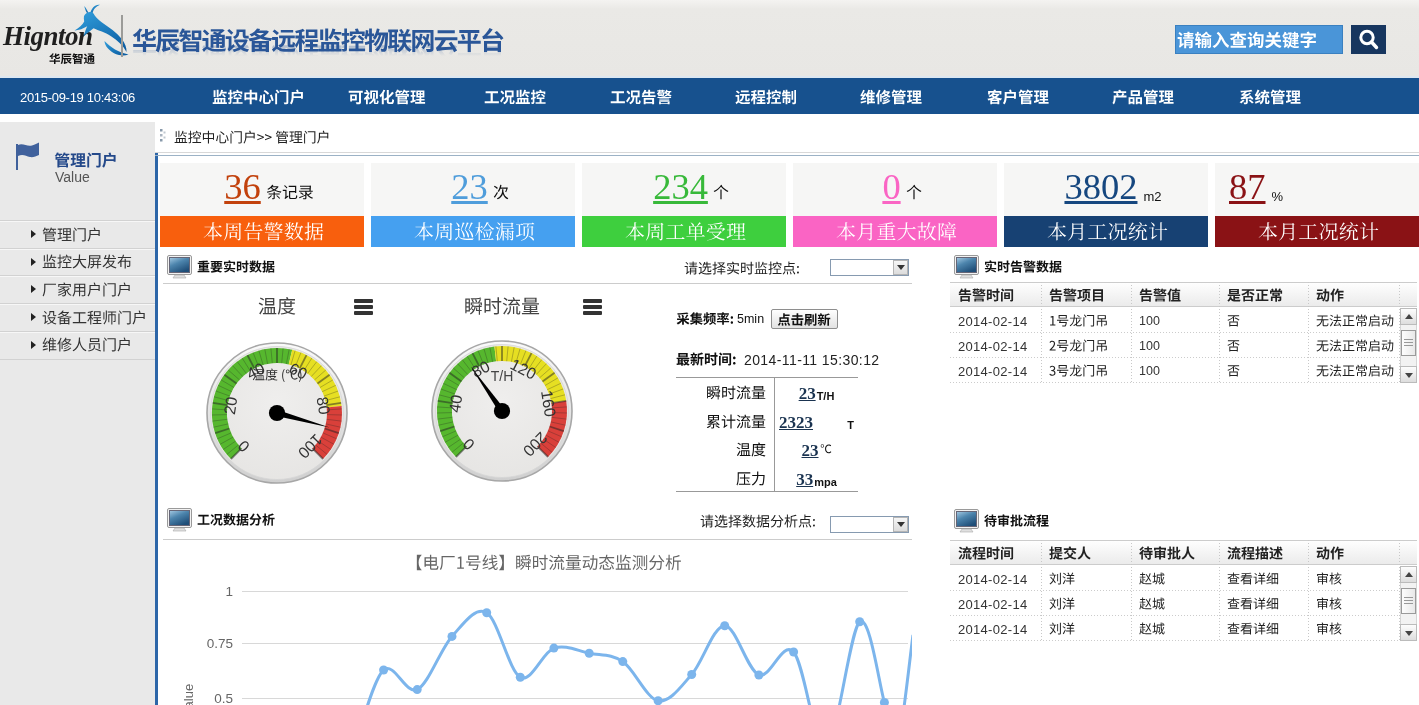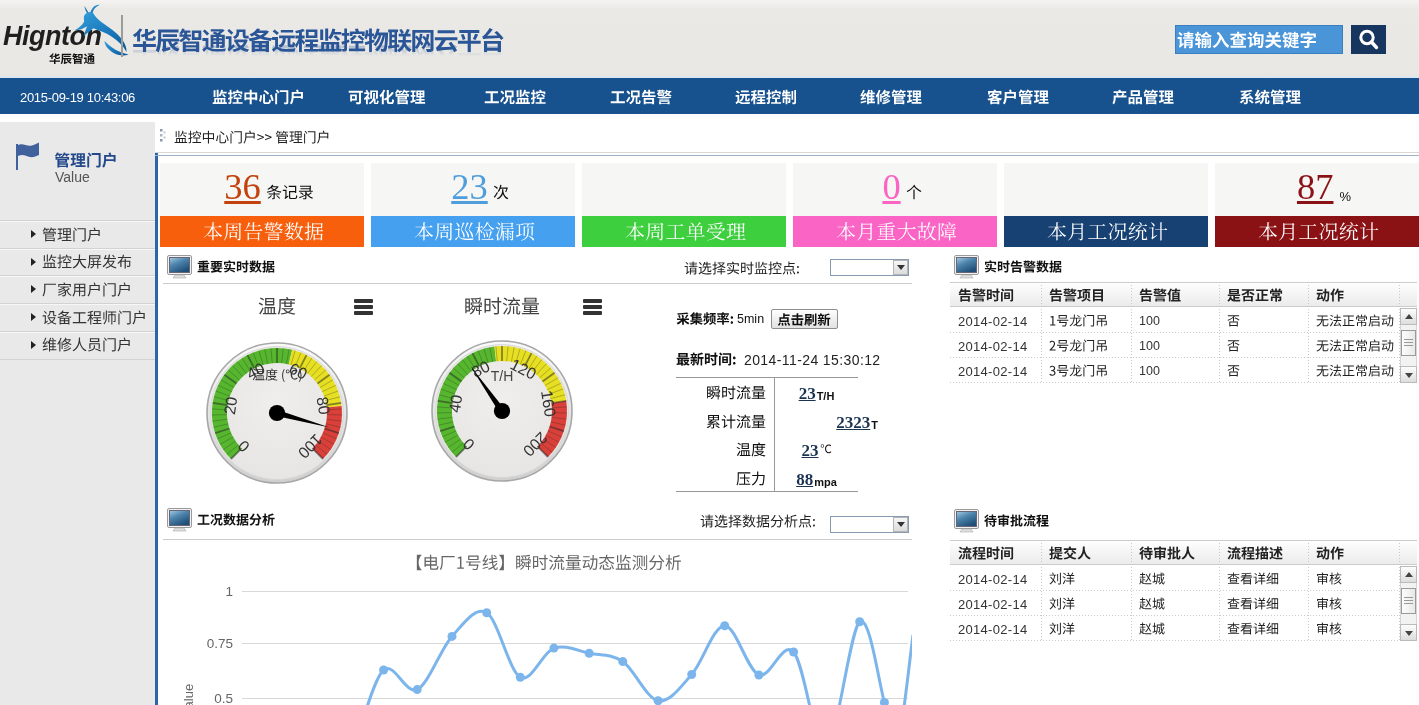--- a/index.html
+++ b/index.html
@@ -2,21 +2,21 @@
 <html><head><meta charset="utf-8"><style>
 *{margin:0;padding:0;box-sizing:border-box}
 html,body{width:1419px;height:705px;overflow:hidden;background:#fff;font-family:"Liberation Sans",sans-serif}
 #page{position:relative;width:1419px;height:705px;overflow:hidden}
 .t{position:absolute;line-height:1.1}
 .t svg{display:block}
 .abs{position:absolute}
 </style></head><body>
 <div id="page">
 <div class="abs" style="left:0;top:0;width:1419px;height:76px;background:linear-gradient(#f4f3f1,#eae9e6 12%,#e8e7e4)"></div>
-    <div class="t" style="left:3px;top:22px;font-family:Liberation Sans, sans-serif;font-size:27px;font-weight:700;font-style:italic;letter-spacing:-0.5px;color:#1f1f1f">Hignton</div>
+    <div class="t" style="left:3px;top:22px;font-family:Liberation Serif, serif;font-size:27px;font-weight:700;font-style:italic;letter-spacing:-0.5px;color:#1f1f1f">Hignton</div>
     <div class="t" style="left:49.0px;top:51.5px">
       <svg width="46" height="14" viewBox="0 -10.9 46 13.8" style="overflow:visible">
         <path fill="#111" d="M6 -9.6V-7.4C5.3 -7.2 4.7 -7 4 -6.9C4.2 -6.6 4.4 -6.1 4.5 -5.8C5 -5.9 5.5 -6 6 -6.2V-5.8C6 -4.5 6.3 -4.1 7.7 -4.1C8 -4.1 9.1 -4.1 9.4 -4.1C10.5 -4.1 10.8 -4.5 11 -6C10.6 -6.1 10.1 -6.3 9.8 -6.5C9.7 -5.5 9.6 -5.3 9.3 -5.3C9 -5.3 8.1 -5.3 7.9 -5.3C7.4 -5.3 7.4 -5.4 7.4 -5.8V-6.6C8.6 -7 9.8 -7.5 10.7 -8.1L9.7 -9.2C9.1 -8.8 8.3 -8.4 7.4 -8V-9.6ZM3.5 -9.8C2.8 -8.6 1.6 -7.5 0.3 -6.8C0.6 -6.5 1.1 -6 1.3 -5.7C1.7 -6 2 -6.2 2.3 -6.5V-3.9H3.7V-7.9C4.1 -8.3 4.5 -8.8 4.8 -9.3ZM0.5 -2.6V-1.3H5V1H6.5V-1.3H11V-2.6H6.5V-3.9H5V-2.6Z M14.9 -7.2V-5.9H21.5V-7.2ZM15.2 1C15.5 0.9 15.9 0.7 18.5 -0C18.4 -0.3 18.4 -0.9 18.5 -1.3L16.5 -0.8V-3.8H17.4C18.2 -1.6 19.6 0 21.8 0.8C22 0.4 22.4 -0.1 22.7 -0.4C21.8 -0.7 21 -1.1 20.3 -1.7C20.9 -2.1 21.7 -2.6 22.3 -3.1L21.1 -3.8H22.5V-5.1H14.3L14.3 -5.8V-8H22.2V-9.3H12.8V-5.8C12.8 -3.9 12.8 -1.4 11.7 0.4C12.1 0.5 12.8 0.9 13 1.1C13.8 -0.2 14.1 -2.1 14.2 -3.8H15.1V-1.2C15.1 -0.6 14.7 -0.2 14.5 -0C14.7 0.2 15.1 0.7 15.2 1ZM18.7 -3.8H21C20.7 -3.4 20.1 -2.9 19.5 -2.5C19.2 -2.9 18.9 -3.4 18.7 -3.8Z M30.4 -7.7H32.2V-5.8H30.4ZM29.2 -8.9V-4.5H33.6V-8.9ZM26.4 -1.1H31.2V-0.5H26.4ZM26.4 -2.1V-2.8H31.2V-2.1ZM25 -3.9V1H26.4V0.6H31.2V1H32.6V-3.9ZM25.7 -7.8V-7.3L25.7 -7.1H24.6C24.8 -7.3 24.9 -7.6 25.1 -7.8ZM24.6 -9.8C24.4 -9 24 -8.1 23.4 -7.6C23.6 -7.5 24 -7.3 24.3 -7.1H23.5V-6H25.4C25.1 -5.4 24.5 -4.9 23.3 -4.4C23.6 -4.2 24 -3.8 24.2 -3.5C25.3 -4 25.9 -4.6 26.3 -5.2C26.9 -4.8 27.5 -4.3 27.8 -4L28.8 -4.9C28.5 -5.1 27.4 -5.8 26.9 -6H28.8V-7.1H27L27 -7.3V-7.8H28.5V-8.9H25.6C25.7 -9.1 25.8 -9.4 25.9 -9.6Z M35 -8.5C35.7 -7.9 36.6 -7.1 37 -6.6L38 -7.5C37.6 -8 36.6 -8.8 36 -9.4ZM37.7 -5.4H34.9V-4.1H36.3V-1.3C35.8 -1.1 35.3 -0.7 34.8 -0.2L35.6 1C36.1 0.3 36.7 -0.4 37 -0.4C37.3 -0.4 37.7 -0.1 38.1 0.2C38.9 0.7 39.9 0.8 41.3 0.8C42.5 0.8 44.4 0.7 45.3 0.7C45.4 0.3 45.6 -0.3 45.7 -0.6C44.5 -0.5 42.6 -0.4 41.3 -0.4C40.1 -0.4 39.1 -0.4 38.3 -0.9C38 -1.1 37.8 -1.2 37.7 -1.3ZM38.8 -9.4V-8.4H42.9C42.6 -8.1 42.2 -7.9 41.9 -7.7C41.4 -7.9 40.8 -8.2 40.4 -8.3L39.5 -7.6C40 -7.4 40.6 -7.1 41.2 -6.9H38.7V-0.9H39.9V-2.7H41.3V-1H42.5V-2.7H43.9V-2.1C43.9 -2 43.8 -2 43.7 -2C43.6 -2 43.2 -2 42.8 -2C42.9 -1.7 43.1 -1.2 43.1 -0.9C43.8 -0.9 44.3 -0.9 44.7 -1.1C45.1 -1.3 45.2 -1.6 45.2 -2.1V-6.9H43.6L43.7 -6.9L43 -7.2C43.8 -7.7 44.6 -8.3 45.1 -8.8L44.3 -9.5L44.1 -9.4ZM43.9 -5.9V-5.3H42.5V-5.9ZM39.9 -4.3H41.3V-3.7H39.9ZM39.9 -5.3V-5.9H41.3V-5.3ZM43.9 -4.3V-3.7H42.5V-4.3Z"></path>
       </svg>
     </div>
     <svg class="abs" style="left:70px;top:1px" width="66" height="62" viewBox="0 0 66 62">
 <defs>
         <linearGradient id="ant" x1="0.2" y1="0" x2="0.8" y2="1">
 <stop offset="0" stop-color="#2f9ad8"></stop>
           <stop offset="1" stop-color="#0b5da2"></stop>
@@ -168,33 +168,43 @@
     <div class="abs" style="left:160px;top:216px;width:204px;height:31px;background:#f85f0d"></div>
     <div class="abs" style="left:371px;top:163px;width:204px;height:53px;background:#f6f6f5"></div>
     <div class="abs" style="left:371px;top:165px;width:204px;height:42px;display:flex;align-items:flex-end;justify-content:center;padding-left:14px">
 <span style="font:400 36.5px 'Liberation Serif';line-height:40px;color:#4f9ddb;text-decoration:underline">23</span>
       <span style="margin:0 0 1px 5px"><svg width="16" height="19" viewBox="0 -15.2 16 19.2" style="overflow:visible">
           <path fill="#111" d="M0.9 -11.5C2 -10.9 3.4 -9.9 4 -9.2L4.8 -10.2C4.1 -10.9 2.7 -11.8 1.6 -12.3ZM0.7 -1.2 1.8 -0.3C2.8 -1.8 4 -3.6 4.9 -5.3L4 -6.1C3 -4.3 1.6 -2.3 0.7 -1.2ZM7.3 -13.4C6.8 -10.9 5.9 -8.4 4.6 -6.8C4.9 -6.7 5.5 -6.3 5.8 -6.1C6.4 -7.1 7 -8.2 7.5 -9.5H13.4C13.1 -8.4 12.6 -7.2 12.2 -6.4C12.5 -6.3 13 -6.1 13.2 -5.9C13.8 -7 14.5 -8.7 14.9 -10.3L14 -10.8L13.8 -10.7H7.9C8.1 -11.5 8.4 -12.4 8.5 -13.2ZM9.1 -8.8V-7.8C9.1 -5.5 8.8 -2 3.8 0.4C4.1 0.6 4.6 1.1 4.8 1.3C7.9 -0.2 9.3 -2.3 9.9 -4.2C10.8 -1.7 12.3 0.2 14.6 1.2C14.7 0.8 15.1 0.4 15.4 0.1C12.6 -0.9 11.1 -3.4 10.4 -6.6C10.4 -7 10.4 -7.4 10.4 -7.7V-8.8Z"></path>
         </svg></span>
     </div>
     <div class="abs" style="left:371px;top:216px;width:204px;height:31px;background:#45a0f0"></div>
     <div class="abs" style="left:582px;top:163px;width:204px;height:53px;background:#f6f6f5"></div>
+    <div class="abs" style="left:582px;top:165px;width:204px;height:42px;display:flex;align-items:flex-end;justify-content:center;padding-left:14px">
+<span style="font:400 36.5px 'Liberation Serif';line-height:40px;color:#38b93a;text-decoration:underline">234</span>
+      <span style="margin:0 0 1px 5px"><svg width="16" height="19" viewBox="0 -15.2 16 19.2" style="overflow:visible">
+          <path fill="#111" d="M7.4 -8.7V1.3H8.6V-8.7ZM8.1 -13.5C6.5 -10.8 3.6 -8.4 0.6 -7.1C0.9 -6.8 1.2 -6.4 1.5 -6C3.9 -7.2 6.3 -9.1 8 -11.3C10.1 -8.8 12.3 -7.3 14.6 -6C14.8 -6.4 15.2 -6.8 15.5 -7.1C13 -8.3 10.8 -9.8 8.7 -12.3L9.2 -13Z"></path>
+        </svg></span>
+    </div>
     <div class="abs" style="left:582px;top:216px;width:204px;height:31px;background:#3ecf3e"></div>
     <div class="abs" style="left:793px;top:163px;width:204px;height:53px;background:#f6f6f5"></div>
     <div class="abs" style="left:793px;top:165px;width:204px;height:42px;display:flex;align-items:flex-end;justify-content:center;padding-left:14px">
 <span style="font:400 36.5px 'Liberation Serif';line-height:40px;color:#fa65c4;text-decoration:underline">0</span>
       <span style="margin:0 0 1px 5px"><svg width="16" height="19" viewBox="0 -15.2 16 19.2" style="overflow:visible">
           <path fill="#111" d="M7.4 -8.7V1.3H8.6V-8.7ZM8.1 -13.5C6.5 -10.8 3.6 -8.4 0.6 -7.1C0.9 -6.8 1.2 -6.4 1.5 -6C3.9 -7.2 6.3 -9.1 8 -11.3C10.1 -8.8 12.3 -7.3 14.6 -6C14.8 -6.4 15.2 -6.8 15.5 -7.1C13 -8.3 10.8 -9.8 8.7 -12.3L9.2 -13Z"></path>
         </svg></span>
     </div>
     <div class="abs" style="left:793px;top:216px;width:204px;height:31px;background:#fa64c4"></div>
     <div class="abs" style="left:1004px;top:163px;width:204px;height:53px;background:#f6f6f5"></div>
+    <div class="abs" style="left:1004px;top:165px;width:204px;height:42px;display:flex;align-items:flex-end;justify-content:center;padding-left:14px">
+<span style="font:400 36.5px 'Liberation Serif';line-height:40px;color:#16477f;text-decoration:underline">3802</span>
+      <span style="font:400 13px 'Liberation Sans';color:#111;margin:0 0 3px 6px">m2</span>
+    </div>
     <div class="abs" style="left:1004px;top:216px;width:204px;height:31px;background:#174173"></div>
     <div class="abs" style="left:1215px;top:163px;width:204px;height:53px;background:#f6f6f5"></div>
-    <div class="abs" style="left:1215px;top:165px;width:204px;height:42px;display:flex;align-items:flex-end;justify-content:center;padding-left:14px">
+    <div class="abs" style="left:1215px;top:165px;width:204px;height:42px;display:flex;align-items:flex-end;justify-content:flex-start;padding-left:14px">
 <span style="font:400 36.5px 'Liberation Serif';line-height:40px;color:#8a1215;text-decoration:underline">87</span>
       <span style="font:400 13px 'Liberation Sans';color:#111;margin:0 0 3px 6px">%</span>
     </div>
     <div class="abs" style="left:1215px;top:216px;width:204px;height:31px;background:#8a1215"></div>
     <div class="t" style="left:203.4px;top:219.5px">
       <svg width="121" height="24" viewBox="0 -19.0 121 24.0" style="overflow:visible">
         <path fill="#fff" d="M16.8 -13.7 15.7 -12.3H10.6V-16C11.2 -16.1 11.3 -16.3 11.4 -16.6L9.3 -16.8V-12.3H1.4L1.6 -11.8H8.3C6.8 -7.9 4.1 -4.1 0.7 -1.5L0.9 -1.2C4.7 -3.5 7.6 -6.7 9.3 -10.4V-3.4H4.9L5.1 -2.8H9.3V1.5H9.6C10.1 1.5 10.6 1.2 10.6 1.1V-2.8H14.6C14.9 -2.8 15.1 -2.9 15.1 -3.2C14.5 -3.8 13.4 -4.7 13.4 -4.7L12.5 -3.4H10.6V-11.7C12.2 -7.4 14.8 -3.9 17.8 -1.9C18 -2.6 18.5 -3 19.1 -3L19.2 -3.2C16.1 -4.8 12.8 -8.1 11 -11.8H18.1C18.4 -11.8 18.6 -11.9 18.6 -12.1C17.9 -12.7 16.8 -13.7 16.8 -13.7Z M23.4 -15.2V-9.4C23.4 -5.6 23.1 -1.7 21 1.3L21.3 1.5C24.4 -1.5 24.7 -5.9 24.7 -9.4V-14.7H36.2V-0.6C36.2 -0.3 36.1 -0.1 35.7 -0.1C35.2 -0.1 33.1 -0.3 33.1 -0.3V0C34.1 0.2 34.6 0.3 34.9 0.5C35.2 0.7 35.3 1.1 35.3 1.5C37.2 1.3 37.5 0.6 37.5 -0.4V-14.3C38 -14.4 38.3 -14.6 38.5 -14.8L36.6 -16.2L35.9 -15.2H24.9L23.4 -15.9ZM29.4 -14.1V-11.9H25.9L26.1 -11.3H29.4V-8.9H25.5L25.6 -8.4H34.7C35 -8.4 35.2 -8.5 35.2 -8.7C34.6 -9.2 33.7 -10 33.7 -10L32.8 -8.9H30.7V-11.3H34.3C34.5 -11.3 34.7 -11.4 34.8 -11.7C34.2 -12.2 33.3 -12.9 33.3 -12.9L32.5 -11.9H30.7V-13.5C31.1 -13.5 31.2 -13.7 31.3 -13.9ZM26.7 -6.5V-0.6H26.9C27.4 -0.6 27.9 -0.9 27.9 -1V-2.1H32.5V-1H32.7C33.1 -1 33.8 -1.3 33.8 -1.5V-5.8C34.1 -5.8 34.4 -6 34.5 -6.1L33 -7.2L32.4 -6.5H28L26.7 -7.1ZM27.9 -2.7V-5.9H32.5V-2.7Z M54.9 -5.4V-0.5H45.9V-5.4ZM44.6 -5.9V1.6H44.8C45.3 1.6 45.9 1.2 45.9 1.1V0.1H54.9V1.5H55.1C55.5 1.5 56.2 1.2 56.2 1V-5.1C56.6 -5.2 56.9 -5.3 57.1 -5.5L55.5 -6.8L54.7 -5.9H46L44.6 -6.6ZM45.4 -16.6C44.9 -14.1 43.9 -11.4 42.7 -9.8L43 -9.6C43.9 -10.4 44.8 -11.6 45.4 -12.8H49.7V-8.9H41.3L41.5 -8.3H59C59.3 -8.3 59.5 -8.4 59.5 -8.6C58.8 -9.3 57.7 -10.2 57.7 -10.2L56.7 -8.9H51.1V-12.8H57.4C57.7 -12.8 57.9 -12.9 57.9 -13.1C57.2 -13.7 56.1 -14.6 56.1 -14.6L55.1 -13.3H51.1V-16C51.6 -16.1 51.8 -16.3 51.8 -16.6L49.7 -16.8V-13.3H45.8C46.1 -14.1 46.4 -14.8 46.7 -15.6C47.1 -15.6 47.4 -15.8 47.4 -16Z M74.9 -4.5 74.1 -3.6H65.1L65.2 -3.1H75.9C76.2 -3.1 76.3 -3.2 76.4 -3.4C75.8 -3.9 74.9 -4.5 74.9 -4.5ZM74.9 -6.1 74.1 -5.2H65.1L65.2 -4.6H75.9C76.1 -4.6 76.3 -4.7 76.4 -4.9C75.8 -5.5 74.9 -6.1 74.9 -6.1ZM64.1 -8.9V-9.4H66.4V-8.9H66.6C66.7 -8.9 67 -9 67.2 -9.1L67.1 -8.8C67.5 -8.8 67.9 -8.7 68.1 -8.5C68.3 -8.4 68.4 -8.1 68.4 -7.8C68.8 -7.8 69.2 -7.9 69.5 -8.2C69.9 -7.9 70.4 -7.3 70.5 -6.8L70.6 -6.8H61.8L62 -6.2H79C79.2 -6.2 79.4 -6.3 79.5 -6.5C78.8 -7.1 77.8 -8 77.8 -8L76.8 -6.8H71.3C71.9 -7.1 71.9 -8.3 69.7 -8.4C70.1 -8.9 70.3 -10.1 70.4 -12.4C70.8 -12.5 71.1 -12.6 71.2 -12.7L69.8 -13.8L69.2 -13.1H64.4L64.5 -13.4C64.9 -13.3 65.1 -13.5 65.2 -13.7L64.7 -13.9C65 -14 65.2 -14.1 65.2 -14.2V-14.6H67.6V-13.5H67.8C68.2 -13.5 68.7 -13.7 68.7 -13.8V-14.6H71.3C71.6 -14.6 71.7 -14.7 71.8 -14.9C71.3 -15.4 70.4 -16.1 70.4 -16.1L69.6 -15.2H68.7V-16C69.2 -16.1 69.4 -16.3 69.4 -16.6L67.6 -16.8V-15.2H65.2V-16C65.7 -16.1 65.9 -16.2 65.9 -16.5L64.1 -16.7V-15.2H61.5L61.7 -14.6H64.1V-14.1L63.6 -14.3C63.1 -12.9 62.2 -11.3 61.3 -10.5L61.6 -10.2C62.1 -10.5 62.6 -11 63.1 -11.4V-8.6H63.2C63.6 -8.6 64.1 -8.8 64.1 -8.9ZM74.6 -1.5V0.1H66.4V-1.5ZM66.4 1.2V0.7H74.6V1.4H74.8C75.3 1.4 75.9 1.2 75.9 1.1V-1.4C76.2 -1.4 76.4 -1.5 76.5 -1.7L75.1 -2.7L74.5 -2.1H66.5L65.1 -2.7V1.6H65.3C65.8 1.6 66.4 1.3 66.4 1.2ZM69.3 -12.5C69.2 -10.5 69 -9.5 68.8 -9.2C68.7 -9.1 68.6 -9.1 68.5 -9.1L67.3 -9.1C67.4 -9.2 67.4 -9.2 67.4 -9.3V-10.9C67.7 -11 68 -11.1 68.1 -11.2L66.8 -12.2L66.2 -11.6H64.2L63.5 -11.9L64 -12.5ZM75.1 -16.2 73.2 -16.8C72.7 -14.9 71.8 -12.9 70.8 -11.7L71.1 -11.5C71.7 -11.9 72.2 -12.4 72.7 -12.9C73.1 -12 73.7 -11.3 74.4 -10.6C73.4 -9.8 72.3 -9.2 70.8 -8.7L70.9 -8.4C72.5 -8.8 73.9 -9.3 75 -10C76 -9.3 77.3 -8.7 78.9 -8.3C79 -8.9 79.4 -9.2 79.9 -9.3L79.9 -9.5C78.3 -9.8 77 -10.1 75.9 -10.7C76.9 -11.5 77.6 -12.5 78.1 -13.8H79.1C79.4 -13.8 79.6 -13.9 79.6 -14.1C79 -14.7 78 -15.5 78 -15.5L77.2 -14.4H73.7C73.9 -14.9 74.2 -15.4 74.4 -15.8C74.8 -15.8 75 -16 75.1 -16.2ZM73.3 -13.8H76.6C76.3 -12.8 75.7 -11.9 75 -11.2C74.2 -11.8 73.5 -12.5 72.9 -13.3ZM66.4 -11V-9.9H64.1V-11Z M90.9 -15.5 89.2 -16.2C88.8 -15.1 88.3 -13.9 87.9 -13.1L88.3 -12.9C88.9 -13.5 89.6 -14.4 90.2 -15.1C90.6 -15.1 90.8 -15.3 90.9 -15.5ZM82.8 -15.9 82.5 -15.8C83.1 -15.2 83.8 -14.1 83.9 -13.2C85 -12.3 86.1 -14.6 82.8 -15.9ZM86.6 -7C87.2 -6.9 87.4 -7.1 87.4 -7.3L85.6 -7.9C85.4 -7.4 85 -6.7 84.6 -5.9H81.6L81.8 -5.3H84.3C83.8 -4.3 83.2 -3.4 82.8 -2.8C84 -2.6 85.4 -2.1 86.7 -1.5C85.5 -0.3 83.9 0.6 81.8 1.2L82 1.5C84.4 1 86.2 0.2 87.6 -1C88.2 -0.6 88.8 -0.2 89.1 0.2C90.2 0.6 90.6 -0.8 88.5 -1.9C89.3 -2.8 89.8 -3.9 90.3 -5.2C90.7 -5.2 90.9 -5.2 91.1 -5.4L89.7 -6.6L89 -5.9H86ZM89 -5.3C88.6 -4.2 88.2 -3.2 87.5 -2.3C86.7 -2.6 85.6 -2.9 84.3 -3C84.7 -3.7 85.2 -4.5 85.7 -5.3ZM95.4 -16.2 93.3 -16.7C92.8 -13.2 91.8 -9.5 90.6 -7.1L90.9 -6.9C91.6 -7.7 92.1 -8.7 92.7 -9.7C93 -7.5 93.6 -5.4 94.5 -3.6C93.3 -1.7 91.6 -0.1 89.1 1.3L89.2 1.5C91.8 0.5 93.7 -0.9 95.1 -2.5C96.1 -0.9 97.3 0.5 99 1.6C99.2 1 99.6 0.7 100.2 0.6L100.3 0.4C98.4 -0.6 96.9 -1.9 95.8 -3.4C97.3 -5.7 98 -8.4 98.4 -11.6H99.8C100 -11.6 100.2 -11.7 100.3 -12C99.6 -12.6 98.6 -13.4 98.6 -13.4L97.6 -12.2H93.7C94.1 -13.4 94.4 -14.6 94.7 -15.8C95.1 -15.8 95.4 -16 95.4 -16.2ZM93.5 -11.6H96.9C96.7 -9 96.2 -6.6 95.1 -4.6C94.1 -6.3 93.4 -8.3 93 -10.4ZM90.3 -13.7 89.5 -12.6H87.1V-16C87.6 -16.1 87.8 -16.3 87.9 -16.6L85.9 -16.8V-12.6L81.7 -12.6L81.9 -12H85.3C84.4 -10.4 83.1 -8.9 81.5 -7.8L81.7 -7.5C83.4 -8.3 84.8 -9.4 85.9 -10.7V-7.8H86.2C86.6 -7.8 87.1 -8.1 87.1 -8.3V-11.3C88.1 -10.5 89.2 -9.4 89.5 -8.5C90.9 -7.7 91.6 -10.3 87.1 -11.7V-12H91.3C91.6 -12 91.8 -12.1 91.8 -12.3C91.3 -12.9 90.3 -13.7 90.3 -13.7Z M110.2 -14.8H118V-11.9H110.2ZM110.6 -4.7V1.5H110.7C111.3 1.5 111.8 1.2 111.8 1.1V0.2H117.8V1.4H118C118.4 1.4 119.1 1.1 119.1 1V-3.9C119.5 -4 119.8 -4.2 119.9 -4.3L118.3 -5.6L117.6 -4.7H115.3V-7.8H119.7C120 -7.8 120.2 -7.9 120.2 -8.1C119.6 -8.7 118.5 -9.6 118.5 -9.6L117.6 -8.4H115.3V-10.4C115.8 -10.4 116 -10.6 116 -10.9L114 -11.1V-8.4H110.2C110.2 -9.2 110.2 -9.9 110.2 -10.6V-11.3H118V-10.6H118.2C118.6 -10.6 119.2 -10.9 119.2 -11.1V-14.7C119.5 -14.7 119.8 -14.9 119.9 -15L118.5 -16.1L117.8 -15.4H110.5L109 -16.1V-10.6C109 -6.7 108.7 -2.5 106.7 1L107 1.2C109.2 -1.4 109.9 -4.8 110.1 -7.8H114V-4.7H111.9L110.6 -5.4ZM111.8 -0.4V-4.2H117.8V-0.4ZM101.5 -6.3 102.2 -4.7C102.4 -4.7 102.6 -4.9 102.6 -5.2L104.6 -6.1V-0.5C104.6 -0.2 104.5 -0.1 104.2 -0.1C103.8 -0.1 102.1 -0.2 102.1 -0.2V0.1C102.9 0.2 103.3 0.4 103.6 0.6C103.8 0.8 103.9 1.2 104 1.6C105.7 1.4 105.9 0.7 105.9 -0.4V-6.8L108.6 -8.3L108.5 -8.6L105.9 -7.7V-11.6H108.1C108.4 -11.6 108.5 -11.7 108.6 -11.9C108.1 -12.5 107.1 -13.3 107.1 -13.3L106.3 -12.2H105.9V-16C106.4 -16.1 106.6 -16.3 106.6 -16.5L104.6 -16.8V-12.2H101.8L102 -11.6H104.6V-7.3C103.3 -6.8 102.1 -6.5 101.5 -6.3Z"></path>
       </svg>
     </div>
     <div class="t" style="left:414.4px;top:219.5px">
@@ -433,60 +443,60 @@
     <div class="t" style="left:777.0px;top:312.0px">
       <svg width="54" height="16" viewBox="0 -12.8 54 16.2" style="overflow:visible">
         <path fill="#111" d="M3.6 -6H9.8V-4.3H3.6ZM4.3 -1.7C4.5 -0.8 4.6 0.4 4.6 1.1L6.2 0.9C6.2 0.2 6 -1 5.8 -1.9ZM7.1 -1.7C7.5 -0.8 7.9 0.3 8 1.1L9.6 0.6C9.4 -0.1 9 -1.2 8.6 -2.1ZM9.8 -1.8C10.5 -0.9 11.2 0.3 11.5 1.1L13.1 0.5C12.7 -0.3 11.9 -1.5 11.3 -2.3ZM2.1 -2.2C1.7 -1.2 1.1 -0.1 0.4 0.4L1.9 1.2C2.6 0.4 3.3 -0.7 3.6 -1.8ZM2.1 -7.5V-2.8H11.5V-7.5H7.5V-8.8H12.4V-10.3H7.5V-11.5H5.9V-7.5Z M15.3 -4V0.6H23.5V1.2H25.2V-4H23.5V-1H21.2V-4.8H26.4V-6.4H21.2V-8H25.5V-9.6H21.2V-11.5H19.5V-9.6H15.1V-8H19.5V-6.4H14.2V-4.8H19.5V-1H17V-4Z M35.5 -10.2V-2.3H37V-10.2ZM38.1 -11.2V-0.7C38.1 -0.5 38 -0.4 37.8 -0.4C37.6 -0.4 36.9 -0.4 36.2 -0.4C36.4 0 36.6 0.7 36.7 1.2C37.7 1.2 38.5 1.1 39 0.9C39.5 0.6 39.6 0.2 39.6 -0.7V-11.2ZM31.4 -6.8V-5.7H29.6V-6.3V-6.8ZM28.2 -10.8V-6.3C28.2 -4.4 28.1 -1.8 27.3 0.1C27.6 0.2 28.2 0.7 28.5 1C29.1 -0.4 29.4 -2.2 29.6 -3.9V-0.2H30.7V-4.3H31.4V1.2H32.8V-4.3H33.6V-1.6C33.6 -1.5 33.5 -1.5 33.4 -1.5C33.3 -1.5 33.1 -1.5 32.8 -1.5C33 -1.2 33.2 -0.6 33.2 -0.3C33.8 -0.3 34.1 -0.3 34.5 -0.5C34.8 -0.7 34.8 -1.1 34.8 -1.6V-5.7H32.8V-6.8H34.7V-10.8ZM29.6 -9.3H33.2V-8.2H29.6Z M42 -3C41.8 -2.3 41.4 -1.5 40.9 -1C41.1 -0.8 41.7 -0.5 41.9 -0.3C42.4 -0.9 43 -1.8 43.3 -2.7ZM45.3 -2.6C45.7 -2 46.1 -1.1 46.3 -0.6L47.4 -1.2C47.3 -0.8 47.1 -0.3 46.8 0.1C47.2 0.3 47.8 0.8 48.1 1C49.2 -0.7 49.4 -3.4 49.4 -5.4V-5.5H50.7V1.1H52.3V-5.5H53.6V-7H49.4V-9.1C50.7 -9.4 52.1 -9.7 53.3 -10.2L52 -11.4C51 -10.9 49.4 -10.4 47.9 -10.2V-5.4C47.9 -4.1 47.9 -2.6 47.4 -1.2C47.2 -1.8 46.8 -2.6 46.3 -3.2ZM43.2 -8.8H45.2C45.1 -8.3 44.9 -7.6 44.7 -7.1H43.1L43.7 -7.3C43.6 -7.7 43.5 -8.3 43.2 -8.8ZM43.1 -11.2C43.3 -10.9 43.4 -10.5 43.5 -10.1H41.2V-8.8H43.1L41.9 -8.5C42.1 -8.1 42.3 -7.5 42.3 -7.1H41V-5.8H43.6V-4.8H41.1V-3.4H43.6V-0.5C43.6 -0.4 43.6 -0.3 43.4 -0.3C43.3 -0.3 42.8 -0.3 42.4 -0.4C42.6 0 42.8 0.6 42.8 1C43.6 1 44.1 1 44.5 0.7C44.9 0.5 45 0.2 45 -0.5V-3.4H47.3V-4.8H45V-5.8H47.5V-7.1H46.1C46.3 -7.5 46.5 -8.1 46.7 -8.6L45.5 -8.8H47.3V-10.1H45.2C45 -10.6 44.8 -11.1 44.6 -11.5Z"></path>
       </svg>
     </div>
     <div class="t" style="left:676.0px;top:351.0px">
       <svg width="61" height="17" viewBox="0 -13.3 61 16.8" style="overflow:visible">
         <path fill="#111" d="M3.9 -8.8H10V-8.2H3.9ZM3.9 -10.4H10V-9.8H3.9ZM2.3 -11.5V-7.1H11.7V-11.5ZM5.2 -5.3V-4.7H3.4V-5.3ZM0.6 -0.9 0.7 0.6 5.2 0.1V1.3H6.8V-0.1L7.5 -0.2L7.4 -1.5L6.8 -1.4V-5.3H13.4V-6.6H0.6V-5.3H1.8V-1ZM7.3 -4.8V-3.4H8.3L7.6 -3.3C8 -2.4 8.5 -1.6 9.1 -1C8.5 -0.6 7.8 -0.2 7.1 0C7.4 0.3 7.8 0.9 7.9 1.2C8.8 0.9 9.5 0.5 10.2 -0C10.9 0.5 11.7 0.9 12.7 1.2C12.9 0.8 13.3 0.2 13.7 -0.1C12.8 -0.3 12 -0.6 11.3 -1.1C12.2 -1.9 12.8 -3.1 13.2 -4.4L12.2 -4.8L11.9 -4.8ZM9.1 -3.4H11.3C11 -2.9 10.6 -2.4 10.2 -1.9C9.7 -2.4 9.3 -2.9 9.1 -3.4ZM5.2 -3.6V-3H3.4V-3.6ZM5.2 -1.8V-1.3L3.4 -1.1V-1.8Z M15.6 -3.1C15.3 -2.4 14.9 -1.6 14.4 -1.1C14.7 -0.9 15.2 -0.5 15.5 -0.3C16 -0.9 16.5 -1.9 16.9 -2.8ZM19 -2.7C19.3 -2 19.8 -1.1 20 -0.6L21.2 -1.3C21 -0.8 20.8 -0.3 20.6 0.1C20.9 0.3 21.6 0.8 21.8 1.1C23.1 -0.7 23.2 -3.6 23.2 -5.6V-5.7H24.6V1.2H26.2V-5.7H27.6V-7.3H23.2V-9.5C24.6 -9.7 26.1 -10.1 27.2 -10.5L25.9 -11.8C24.9 -11.3 23.2 -10.8 21.7 -10.6V-5.6C21.7 -4.3 21.6 -2.7 21.2 -1.3C20.9 -1.8 20.5 -2.7 20 -3.3ZM16.8 -9.1H18.9C18.8 -8.6 18.5 -7.9 18.3 -7.4H16.7L17.3 -7.6C17.3 -8 17.1 -8.7 16.8 -9.1ZM16.7 -11.6C16.9 -11.3 17 -10.9 17.1 -10.5H14.7V-9.1H16.6L15.5 -8.9C15.7 -8.4 15.8 -7.8 15.9 -7.4H14.5V-6H17.2V-4.9H14.6V-3.5H17.2V-0.5C17.2 -0.4 17.2 -0.4 17 -0.4C16.9 -0.4 16.4 -0.4 16 -0.4C16.2 0 16.4 0.6 16.4 1C17.2 1 17.8 1 18.2 0.8C18.6 0.5 18.7 0.2 18.7 -0.5V-3.5H21V-4.9H18.7V-6H21.3V-7.4H19.8C20 -7.8 20.2 -8.4 20.4 -8.9L19.2 -9.1H21.1V-10.5H18.8C18.7 -11 18.4 -11.5 18.2 -12Z M34.4 -6C35.1 -5 36 -3.6 36.4 -2.8L37.9 -3.6C37.5 -4.4 36.5 -5.8 35.8 -6.7ZM32.2 -5.4V-2.8H30.5V-5.4ZM32.2 -6.9H30.5V-9.3H32.2ZM28.9 -10.8V-0.2H30.5V-1.3H33.8V-10.8ZM38.5 -11.8V-9.3H34.3V-7.6H38.5V-1C38.5 -0.7 38.3 -0.6 38 -0.6C37.7 -0.6 36.7 -0.6 35.7 -0.7C36 -0.2 36.2 0.6 36.3 1C37.7 1.1 38.7 1 39.3 0.7C39.9 0.5 40.2 0 40.2 -1V-7.6H41.6V-9.3H40.2V-11.8Z M43 -8.5V1.2H44.7V-8.5ZM43.2 -11C43.8 -10.3 44.5 -9.4 44.8 -8.8L46.3 -9.7C45.9 -10.3 45.2 -11.2 44.5 -11.8ZM47.7 -3.9H50.4V-2.6H47.7ZM47.7 -6.6H50.4V-5.3H47.7ZM46.2 -8V-1.3H51.9V-8ZM46.7 -11.2V-9.6H53.4V-0.6C53.4 -0.4 53.3 -0.3 53.2 -0.3C53 -0.3 52.5 -0.3 52 -0.3C52.2 0.1 52.4 0.7 52.5 1.2C53.4 1.2 54.1 1.1 54.5 0.9C55 0.6 55.1 0.2 55.1 -0.6V-11.2Z M58.3 -5.1C59 -5.1 59.6 -5.7 59.6 -6.5C59.6 -7.2 59 -7.8 58.3 -7.8C57.5 -7.8 57 -7.2 57 -6.5C57 -5.7 57.5 -5.1 58.3 -5.1ZM58.3 0.2C59 0.2 59.6 -0.4 59.6 -1.1C59.6 -1.9 59 -2.5 58.3 -2.5C57.5 -2.5 57 -1.9 57 -1.1C57 -0.4 57.5 0.2 58.3 0.2Z"></path>
       </svg>
     </div>
-    <div class="t" style="left:744.0px;top:352.0px;font:400 14px 'Liberation Sans';color:#222;letter-spacing:0.4px;white-space:nowrap">2014-11-24 15:30:12</div>
+    <div class="t" style="left:744.0px;top:352.0px;font:400 14px 'Liberation Sans';color:#222;letter-spacing:0.4px;white-space:nowrap">2014-11-11 15:30:12</div>
     <div class="abs" style="left:676px;top:377px;width:182px;height:1px;background:#999"></div>
     <div class="abs" style="left:676px;top:491px;width:182px;height:1px;background:#999"></div>
     <div class="abs" style="left:774px;top:377px;width:1px;height:114px;background:#999"></div>
     <div class="t" style="left:706.0px;top:384.0px">
       <svg width="60" height="18" viewBox="0 -14.2 60 18.0" style="overflow:visible">
         <path fill="#111" d="M8.7 -10.7C9 -10 9.3 -9.1 9.5 -8.6L10.4 -9C10.3 -9.5 9.9 -10.4 9.6 -11ZM13.1 -12.5C11.3 -12 7.9 -11.8 5.2 -11.7C5.4 -11.5 5.5 -11.1 5.5 -10.9C8.2 -10.9 11.7 -11.2 13.7 -11.7ZM12.6 -11.1C12.2 -10.3 11.6 -9.2 11.1 -8.5H7.1L7.8 -8.9C7.6 -9.4 7.2 -10.2 6.8 -10.8L6 -10.4C6.3 -9.8 6.7 -9.1 6.9 -8.5H5.3V-6.3H6.3V-7.6H13.1V-6.3H14.1V-8.5H12.2C12.6 -9.2 13.1 -10 13.5 -10.7ZM1.1 -11.7V0H2V-1.3H4.6V-2.9C4.9 -2.7 5.2 -2.5 5.4 -2.4C6 -3.1 6.5 -4 6.9 -5H8.3C8.2 -4.2 7.9 -3.4 7.6 -2.8C7.3 -3.1 6.9 -3.4 6.6 -3.6L6.1 -3C6.5 -2.7 6.8 -2.4 7.1 -2C6.5 -1 5.6 -0.2 4.7 0.3C4.9 0.5 5.1 0.8 5.3 1.1C7.3 -0.1 8.8 -2.2 9.4 -5.7L8.8 -5.9L8.7 -5.9H7.3C7.4 -6.2 7.5 -6.6 7.6 -6.9L6.7 -7.1C6.3 -5.5 5.6 -4 4.6 -3V-11.7ZM9.6 -4.4C9.6 -3.6 9.5 -2.4 9.4 -1.7H11.7V1.2H12.6V-1.7H14V-2.6H12.6V-4.9H13.9V-5.8H12.6V-7H11.7V-5.8H9.5V-4.9H11.7V-2.6H10.4L10.5 -4.4ZM3.7 -7.6V-5.5H2V-7.6ZM3.7 -8.6H2V-10.7H3.7ZM3.7 -4.5V-2.3H2V-4.5Z M22.1 -6.8C22.9 -5.6 23.9 -4 24.4 -3.1L25.4 -3.7C24.9 -4.6 23.9 -6.1 23 -7.3ZM19.9 -6V-2.6H17.3V-6ZM19.9 -7H17.3V-10.3H19.9ZM16.2 -11.3V-0.4H17.3V-1.6H20.9V-11.3ZM26.5 -12.5V-9.6H21.6V-8.5H26.5V-0.5C26.5 -0.2 26.3 -0.1 26 -0.1C25.7 -0.1 24.6 -0.1 23.4 -0.1C23.6 0.2 23.8 0.7 23.9 1.1C25.4 1.1 26.3 1 26.9 0.8C27.4 0.7 27.6 0.3 27.6 -0.5V-8.5H29.4V-9.6H27.6V-12.5Z M38.7 -5.4V0.6H39.7V-5.4ZM36 -5.4V-3.9C36 -2.5 35.8 -0.8 34 0.4C34.2 0.6 34.6 0.9 34.8 1.2C36.8 -0.3 37 -2.2 37 -3.9V-5.4ZM41.3 -5.4V-0.7C41.3 0.2 41.4 0.5 41.6 0.7C41.8 0.9 42.1 0.9 42.5 0.9C42.6 0.9 43 0.9 43.2 0.9C43.4 0.9 43.7 0.9 43.9 0.8C44.1 0.7 44.2 0.5 44.3 0.2C44.4 -0.1 44.4 -0.9 44.5 -1.5C44.2 -1.6 43.9 -1.8 43.7 -1.9C43.6 -1.2 43.6 -0.7 43.6 -0.4C43.6 -0.2 43.5 -0.1 43.5 -0C43.4 0 43.3 0 43.1 0C43 0 42.8 0 42.7 0C42.6 0 42.5 0 42.5 -0C42.4 -0.1 42.4 -0.3 42.4 -0.6V-5.4ZM31.3 -11.6C32.2 -11.1 33.3 -10.3 33.8 -9.7L34.5 -10.6C34 -11.1 32.8 -11.9 31.9 -12.4ZM30.6 -7.5C31.6 -7 32.7 -6.3 33.3 -5.8L34 -6.8C33.4 -7.3 32.2 -7.9 31.2 -8.3ZM31 0.2 31.9 1C32.8 -0.4 33.9 -2.3 34.6 -3.9L33.8 -4.6C33 -2.9 31.8 -0.9 31 0.2ZM38.4 -12.3C38.6 -11.8 38.9 -11.2 39 -10.7H34.8V-9.6H37.7C37.1 -8.8 36.2 -7.8 36 -7.5C35.7 -7.2 35.2 -7.1 35 -7.1C35 -6.8 35.2 -6.3 35.2 -6C35.7 -6.1 36.4 -6.2 42.6 -6.6C42.9 -6.2 43.1 -5.8 43.3 -5.5L44.2 -6.1C43.6 -7 42.5 -8.4 41.5 -9.4L40.7 -8.9C41.1 -8.5 41.5 -8 41.9 -7.5L37.1 -7.3C37.7 -7.9 38.4 -8.9 39 -9.6H44.2V-10.7H40.2C40 -11.2 39.7 -12 39.4 -12.6Z M48.8 -10H56.2V-9.2H48.8ZM48.8 -11.4H56.2V-10.6H48.8ZM47.7 -12.1V-8.5H57.3V-12.1ZM45.8 -7.8V-7H59.2V-7.8ZM48.5 -4.1H51.9V-3.2H48.5ZM53 -4.1H56.7V-3.2H53ZM48.5 -5.6H51.9V-4.8H48.5ZM53 -5.6H56.7V-4.8H53ZM45.7 -0V0.8H59.3V-0H53V-0.9H58.1V-1.7H53V-2.5H57.8V-6.3H47.4V-2.5H51.9V-1.7H47V-0.9H51.9V-0Z"></path>
       </svg>
     </div>
     <div class="abs" style="left:779px;top:382.0px;width:75px;height:22px;display:flex;align-items:flex-end;justify-content:center">
 <span style="font:700 17px 'Liberation Serif';color:#1a3350;text-decoration:underline">23</span>
       <span style="font:700 11px 'Liberation Sans';color:#111;margin:0 0 2px 1px">T/H</span>
     </div>
     <div class="t" style="left:706.0px;top:412.6px">
       <svg width="60" height="18" viewBox="0 -14.2 60 18.0" style="overflow:visible">
         <path fill="#111" d="M9.3 -1.3C10.6 -0.7 12.3 0.3 13 0.9L13.9 0.3C13.1 -0.4 11.4 -1.3 10.2 -1.9ZM4.2 -1.9C3.4 -1.1 2 -0.4 0.8 0.1C1 0.3 1.4 0.7 1.6 0.9C2.8 0.3 4.3 -0.6 5.2 -1.5ZM3.2 -9.1H6.9V-7.8H3.2ZM8 -9.1H11.9V-7.8H8ZM3.2 -11.2H6.9V-10H3.2ZM8 -11.2H11.9V-10H8ZM2.6 -4.4C2.9 -4.5 3.3 -4.6 6.1 -4.8C4.9 -4.2 3.9 -3.9 3.5 -3.7C2.6 -3.4 2 -3.2 1.5 -3.2C1.6 -2.9 1.8 -2.4 1.8 -2.1C2.2 -2.3 2.8 -2.4 7 -2.6V-0C7 0.1 6.9 0.2 6.7 0.2C6.5 0.2 5.8 0.2 5 0.2C5.2 0.5 5.4 0.9 5.4 1.2C6.4 1.2 7.1 1.2 7.6 1C8 0.9 8.1 0.6 8.1 -0V-2.6L12 -2.8C12.3 -2.5 12.6 -2.2 12.8 -1.9L13.6 -2.6C13 -3.3 11.8 -4.5 10.8 -5.3L10 -4.7C10.3 -4.4 10.8 -4 11.2 -3.7L5 -3.4C6.9 -4.1 8.8 -5 10.7 -6.1L9.8 -6.8C9.2 -6.4 8.6 -6 8 -5.7L4.7 -5.6C5.4 -6 6.2 -6.4 6.9 -6.9H13V-12.1H2.1V-6.9H5.3C4.4 -6.4 3.6 -5.9 3.3 -5.8C2.9 -5.6 2.5 -5.5 2.3 -5.4C2.4 -5.1 2.5 -4.6 2.6 -4.4Z M17.1 -11.6C17.9 -10.9 18.9 -9.9 19.4 -9.3L20.2 -10.1C19.7 -10.7 18.6 -11.7 17.8 -12.3ZM15.7 -7.9V-6.8H18.1V-1.4C18.1 -0.8 17.6 -0.3 17.3 -0.1C17.5 0.1 17.8 0.6 17.9 0.9C18.2 0.6 18.6 0.3 21.4 -1.7C21.3 -1.9 21.1 -2.4 21.1 -2.7L19.2 -1.5V-7.9ZM24.4 -12.6V-7.6H20.6V-6.5H24.4V1.2H25.6V-6.5H29.4V-7.6H25.6V-12.6Z M38.7 -5.4V0.6H39.7V-5.4ZM36 -5.4V-3.9C36 -2.5 35.8 -0.8 34 0.4C34.2 0.6 34.6 0.9 34.8 1.2C36.8 -0.3 37 -2.2 37 -3.9V-5.4ZM41.3 -5.4V-0.7C41.3 0.2 41.4 0.5 41.6 0.7C41.8 0.9 42.1 0.9 42.5 0.9C42.6 0.9 43 0.9 43.2 0.9C43.4 0.9 43.7 0.9 43.9 0.8C44.1 0.7 44.2 0.5 44.3 0.2C44.4 -0.1 44.4 -0.9 44.5 -1.5C44.2 -1.6 43.9 -1.8 43.7 -1.9C43.6 -1.2 43.6 -0.7 43.6 -0.4C43.6 -0.2 43.5 -0.1 43.5 -0C43.4 0 43.3 0 43.1 0C43 0 42.8 0 42.7 0C42.6 0 42.5 0 42.5 -0C42.4 -0.1 42.4 -0.3 42.4 -0.6V-5.4ZM31.3 -11.6C32.2 -11.1 33.3 -10.3 33.8 -9.7L34.5 -10.6C34 -11.1 32.8 -11.9 31.9 -12.4ZM30.6 -7.5C31.6 -7 32.7 -6.3 33.3 -5.8L34 -6.8C33.4 -7.3 32.2 -7.9 31.2 -8.3ZM31 0.2 31.9 1C32.8 -0.4 33.9 -2.3 34.6 -3.9L33.8 -4.6C33 -2.9 31.8 -0.9 31 0.2ZM38.4 -12.3C38.6 -11.8 38.9 -11.2 39 -10.7H34.8V-9.6H37.7C37.1 -8.8 36.2 -7.8 36 -7.5C35.7 -7.2 35.2 -7.1 35 -7.1C35 -6.8 35.2 -6.3 35.2 -6C35.7 -6.1 36.4 -6.2 42.6 -6.6C42.9 -6.2 43.1 -5.8 43.3 -5.5L44.2 -6.1C43.6 -7 42.5 -8.4 41.5 -9.4L40.7 -8.9C41.1 -8.5 41.5 -8 41.9 -7.5L37.1 -7.3C37.7 -7.9 38.4 -8.9 39 -9.6H44.2V-10.7H40.2C40 -11.2 39.7 -12 39.4 -12.6Z M48.8 -10H56.2V-9.2H48.8ZM48.8 -11.4H56.2V-10.6H48.8ZM47.7 -12.1V-8.5H57.3V-12.1ZM45.8 -7.8V-7H59.2V-7.8ZM48.5 -4.1H51.9V-3.2H48.5ZM53 -4.1H56.7V-3.2H53ZM48.5 -5.6H51.9V-4.8H48.5ZM53 -5.6H56.7V-4.8H53ZM45.7 -0V0.8H59.3V-0H53V-0.9H58.1V-1.7H53V-2.5H57.8V-6.3H47.4V-2.5H51.9V-1.7H47V-0.9H51.9V-0Z"></path>
       </svg>
     </div>
-    <div class="abs" style="left:803px;top:410.6px;width:75px;height:22px;display:flex;align-items:flex-end;justify-content:flex-end">
+    <div class="abs" style="left:779px;top:410.6px;width:75px;height:22px;display:flex;align-items:flex-end;justify-content:space-between">
 <span style="font:700 17px 'Liberation Serif';color:#1a3350;text-decoration:underline">2323</span>
       <span style="font:700 11px 'Liberation Sans';color:#111;margin:0 0 2px 1px">T</span>
     </div>
     <div class="t" style="left:736.0px;top:441.2px">
       <svg width="30" height="18" viewBox="0 -14.2 30 18.0" style="overflow:visible">
         <path fill="#111" d="M6.7 -8.6H11.8V-7.2H6.7ZM6.7 -11H11.8V-9.5H6.7ZM5.6 -11.9V-6.2H12.9V-11.9ZM1.5 -11.6C2.4 -11.2 3.6 -10.5 4.2 -10L4.8 -10.9C4.2 -11.4 3 -12 2.1 -12.4ZM0.6 -7.5C1.5 -7.1 2.7 -6.4 3.3 -5.9L4 -6.8C3.3 -7.3 2.1 -8 1.2 -8.3ZM1 0.2 1.9 0.9C2.8 -0.4 3.8 -2.3 4.5 -3.9L3.7 -4.6C2.9 -2.9 1.7 -0.9 1 0.2ZM3.8 -0.2V0.8H14.4V-0.2H13.4V-4.9H5.1V-0.2ZM6.1 -0.2V-3.9H7.6V-0.2ZM8.5 -0.2V-3.9H10V-0.2ZM10.9 -0.2V-3.9H12.3V-0.2Z M20.8 -9.7V-8.4H18.4V-7.4H20.8V-4.9H26.6V-7.4H29.1V-8.4H26.6V-9.7H25.5V-8.4H21.9V-9.7ZM25.5 -7.4V-5.8H21.9V-7.4ZM26.4 -3C25.7 -2.3 24.8 -1.6 23.7 -1.2C22.6 -1.7 21.8 -2.3 21.1 -3ZM18.6 -4V-3H20.5L20 -2.8C20.6 -2 21.5 -1.3 22.5 -0.7C21 -0.3 19.5 0 17.9 0.1C18 0.4 18.3 0.8 18.3 1.1C20.2 0.9 22 0.5 23.6 -0.1C25.1 0.6 26.9 1 28.8 1.2C28.9 0.9 29.2 0.5 29.4 0.2C27.8 0.1 26.2 -0.2 24.9 -0.7C26.2 -1.4 27.3 -2.4 28 -3.6L27.3 -4L27.1 -4ZM22.1 -12.4C22.3 -12 22.5 -11.5 22.7 -11.1H16.9V-7C16.9 -4.8 16.8 -1.6 15.6 0.7C15.8 0.8 16.3 1 16.6 1.2C17.8 -1.2 18 -4.6 18 -7V-10H29.2V-11.1H24C23.8 -11.6 23.5 -12.2 23.2 -12.7Z"></path>
       </svg>
     </div>
     <div class="abs" style="left:779px;top:439.2px;width:75px;height:22px;display:flex;align-items:flex-end;justify-content:center">
 <span style="font:700 17px 'Liberation Serif';color:#1a3350;text-decoration:underline">23</span>
       <span style="margin:0 0 1px 1px"><svg width="12" height="14" viewBox="0 -11.4 12 14.4" style="overflow:visible">
           <path fill="#111" d="M2.3 -5.7C3.2 -5.7 3.9 -6.4 3.9 -7.4C3.9 -8.5 3.2 -9.2 2.3 -9.2C1.3 -9.2 0.6 -8.5 0.6 -7.4C0.6 -6.4 1.3 -5.7 2.3 -5.7ZM2.3 -6.3C1.7 -6.3 1.2 -6.8 1.2 -7.4C1.2 -8.1 1.7 -8.5 2.3 -8.5C2.8 -8.5 3.3 -8.1 3.3 -7.4C3.3 -6.8 2.8 -6.3 2.3 -6.3ZM8.8 0.2C9.9 0.2 10.8 -0.3 11.5 -1.1L10.8 -1.8C10.3 -1.2 9.7 -0.9 8.8 -0.9C7.2 -0.9 6.1 -2.2 6.1 -4.4C6.1 -6.6 7.2 -7.9 8.9 -7.9C9.6 -7.9 10.2 -7.6 10.6 -7.1L11.3 -7.9C10.8 -8.4 9.9 -8.9 8.9 -8.9C6.6 -8.9 5 -7.2 5 -4.4C5 -1.5 6.6 0.2 8.8 0.2Z"></path>
         </svg></span>
     </div>
     <div class="t" style="left:736.0px;top:469.8px">
       <svg width="30" height="18" viewBox="0 -14.2 30 18.0" style="overflow:visible">
         <path fill="#111" d="M10.3 -4.1C11.1 -3.4 12 -2.4 12.4 -1.7L13.2 -2.3C12.8 -3 11.9 -3.9 11.1 -4.6ZM1.7 -11.9V-7C1.7 -4.8 1.6 -1.6 0.5 0.6C0.7 0.7 1.2 1 1.4 1.2C2.6 -1.1 2.8 -4.6 2.8 -7V-10.8H14.3V-11.9ZM8 -10V-6.8H3.9V-5.7H8V-0.5H2.9V0.6H14.3V-0.5H9.1V-5.7H13.6V-6.8H9.1V-10Z M21.1 -12.6V-10V-9.3H16.2V-8.2H21.1C20.9 -5.4 19.9 -2.1 15.8 0.4C16.1 0.6 16.5 1 16.7 1.3C21 -1.4 22.1 -5.1 22.3 -8.2H27.4C27.1 -2.9 26.8 -0.8 26.2 -0.2C26.1 -0 25.9 0 25.5 0C25.2 0 24.2 -0 23.2 -0.1C23.4 0.2 23.5 0.7 23.6 1.1C24.5 1.1 25.5 1.1 26 1.1C26.5 1 26.9 0.9 27.3 0.5C27.9 -0.3 28.2 -2.5 28.6 -8.7C28.6 -8.9 28.6 -9.3 28.6 -9.3H22.3V-10V-12.6Z"></path>
       </svg>
     </div>
     <div class="abs" style="left:779px;top:467.8px;width:75px;height:22px;display:flex;align-items:flex-end;justify-content:center">
-<span style="font:700 17px 'Liberation Serif';color:#1a3350;text-decoration:underline">88</span>
+<span style="font:700 17px 'Liberation Serif';color:#1a3350;text-decoration:underline">33</span>
       <span style="font:700 11px 'Liberation Sans';color:#111;margin:2px 0 2px 1px">mpa</span>
     </div>
     <svg class="abs" style="left:167px;top:508px" width="25" height="24" viewBox="0 0 25 24">
 <defs>
         <linearGradient id="scr167508" x1="0" y1="0" x2="0.6" y2="1">
 <stop offset="0" stop-color="#a6cbe4"></stop>
           <stop offset="0.45" stop-color="#4d85ad"></stop>
           <stop offset="1" stop-color="#1f4e78"></stop>
         </linearGradient>
       </defs>

